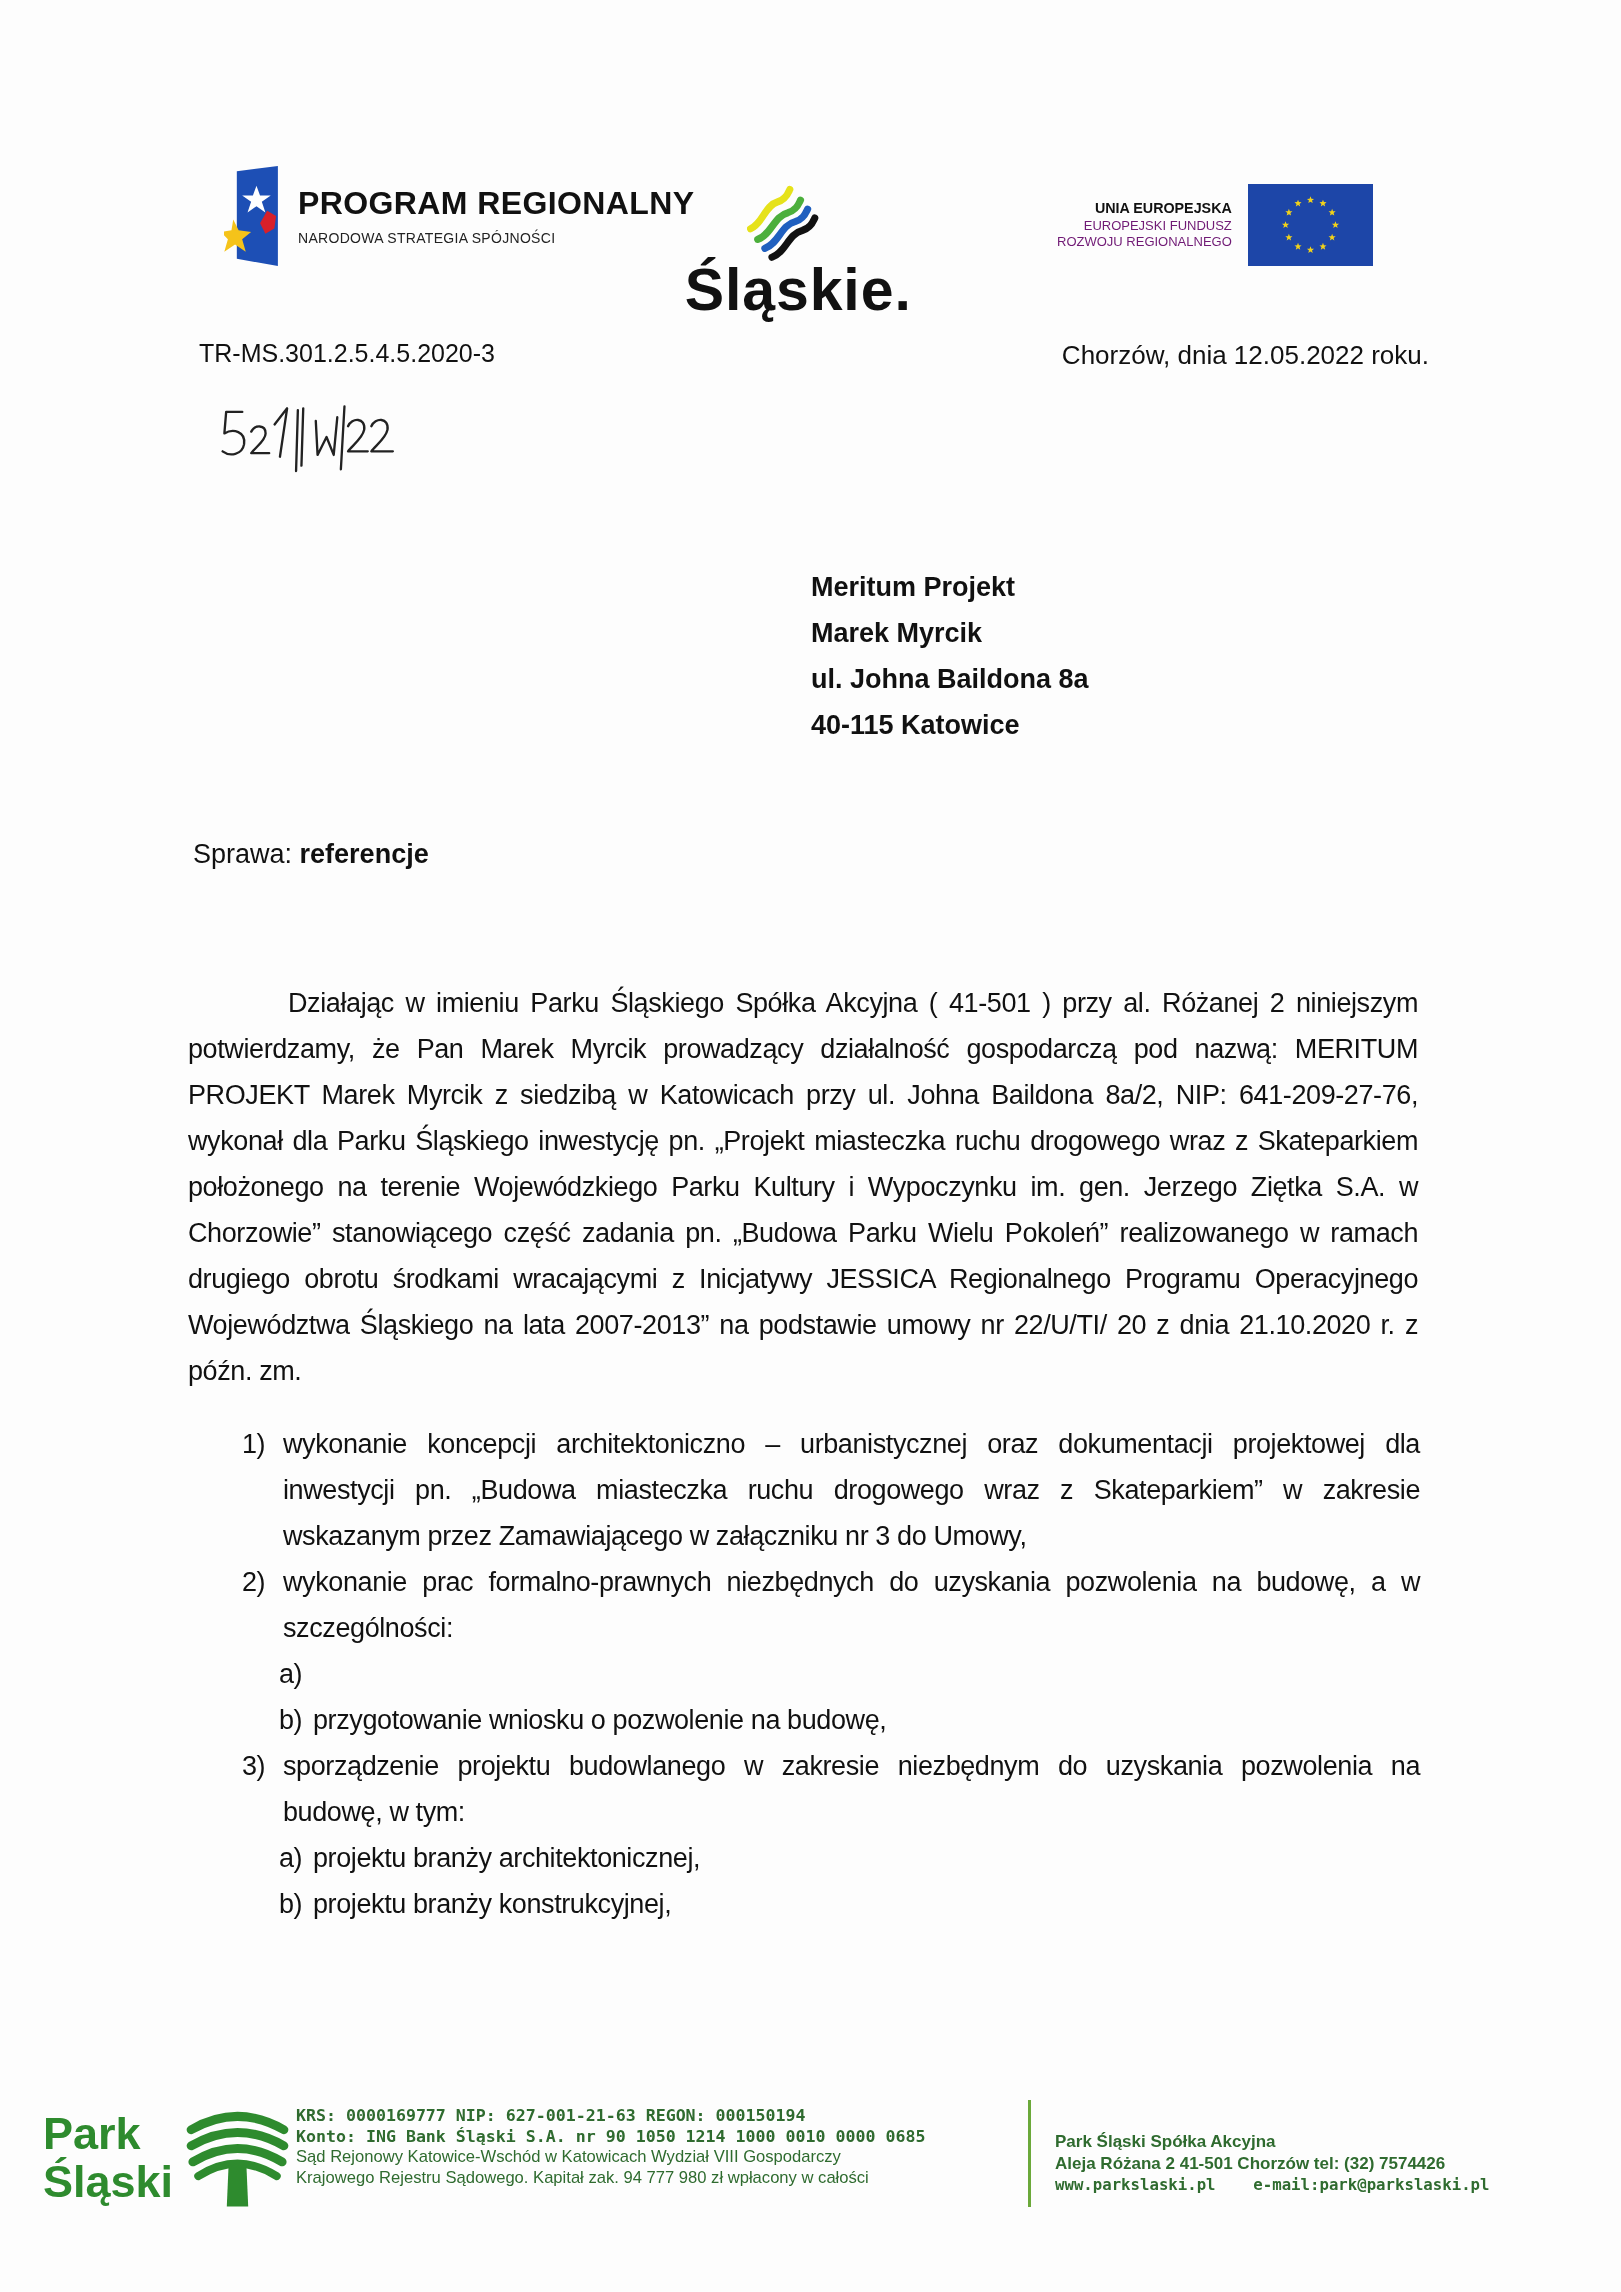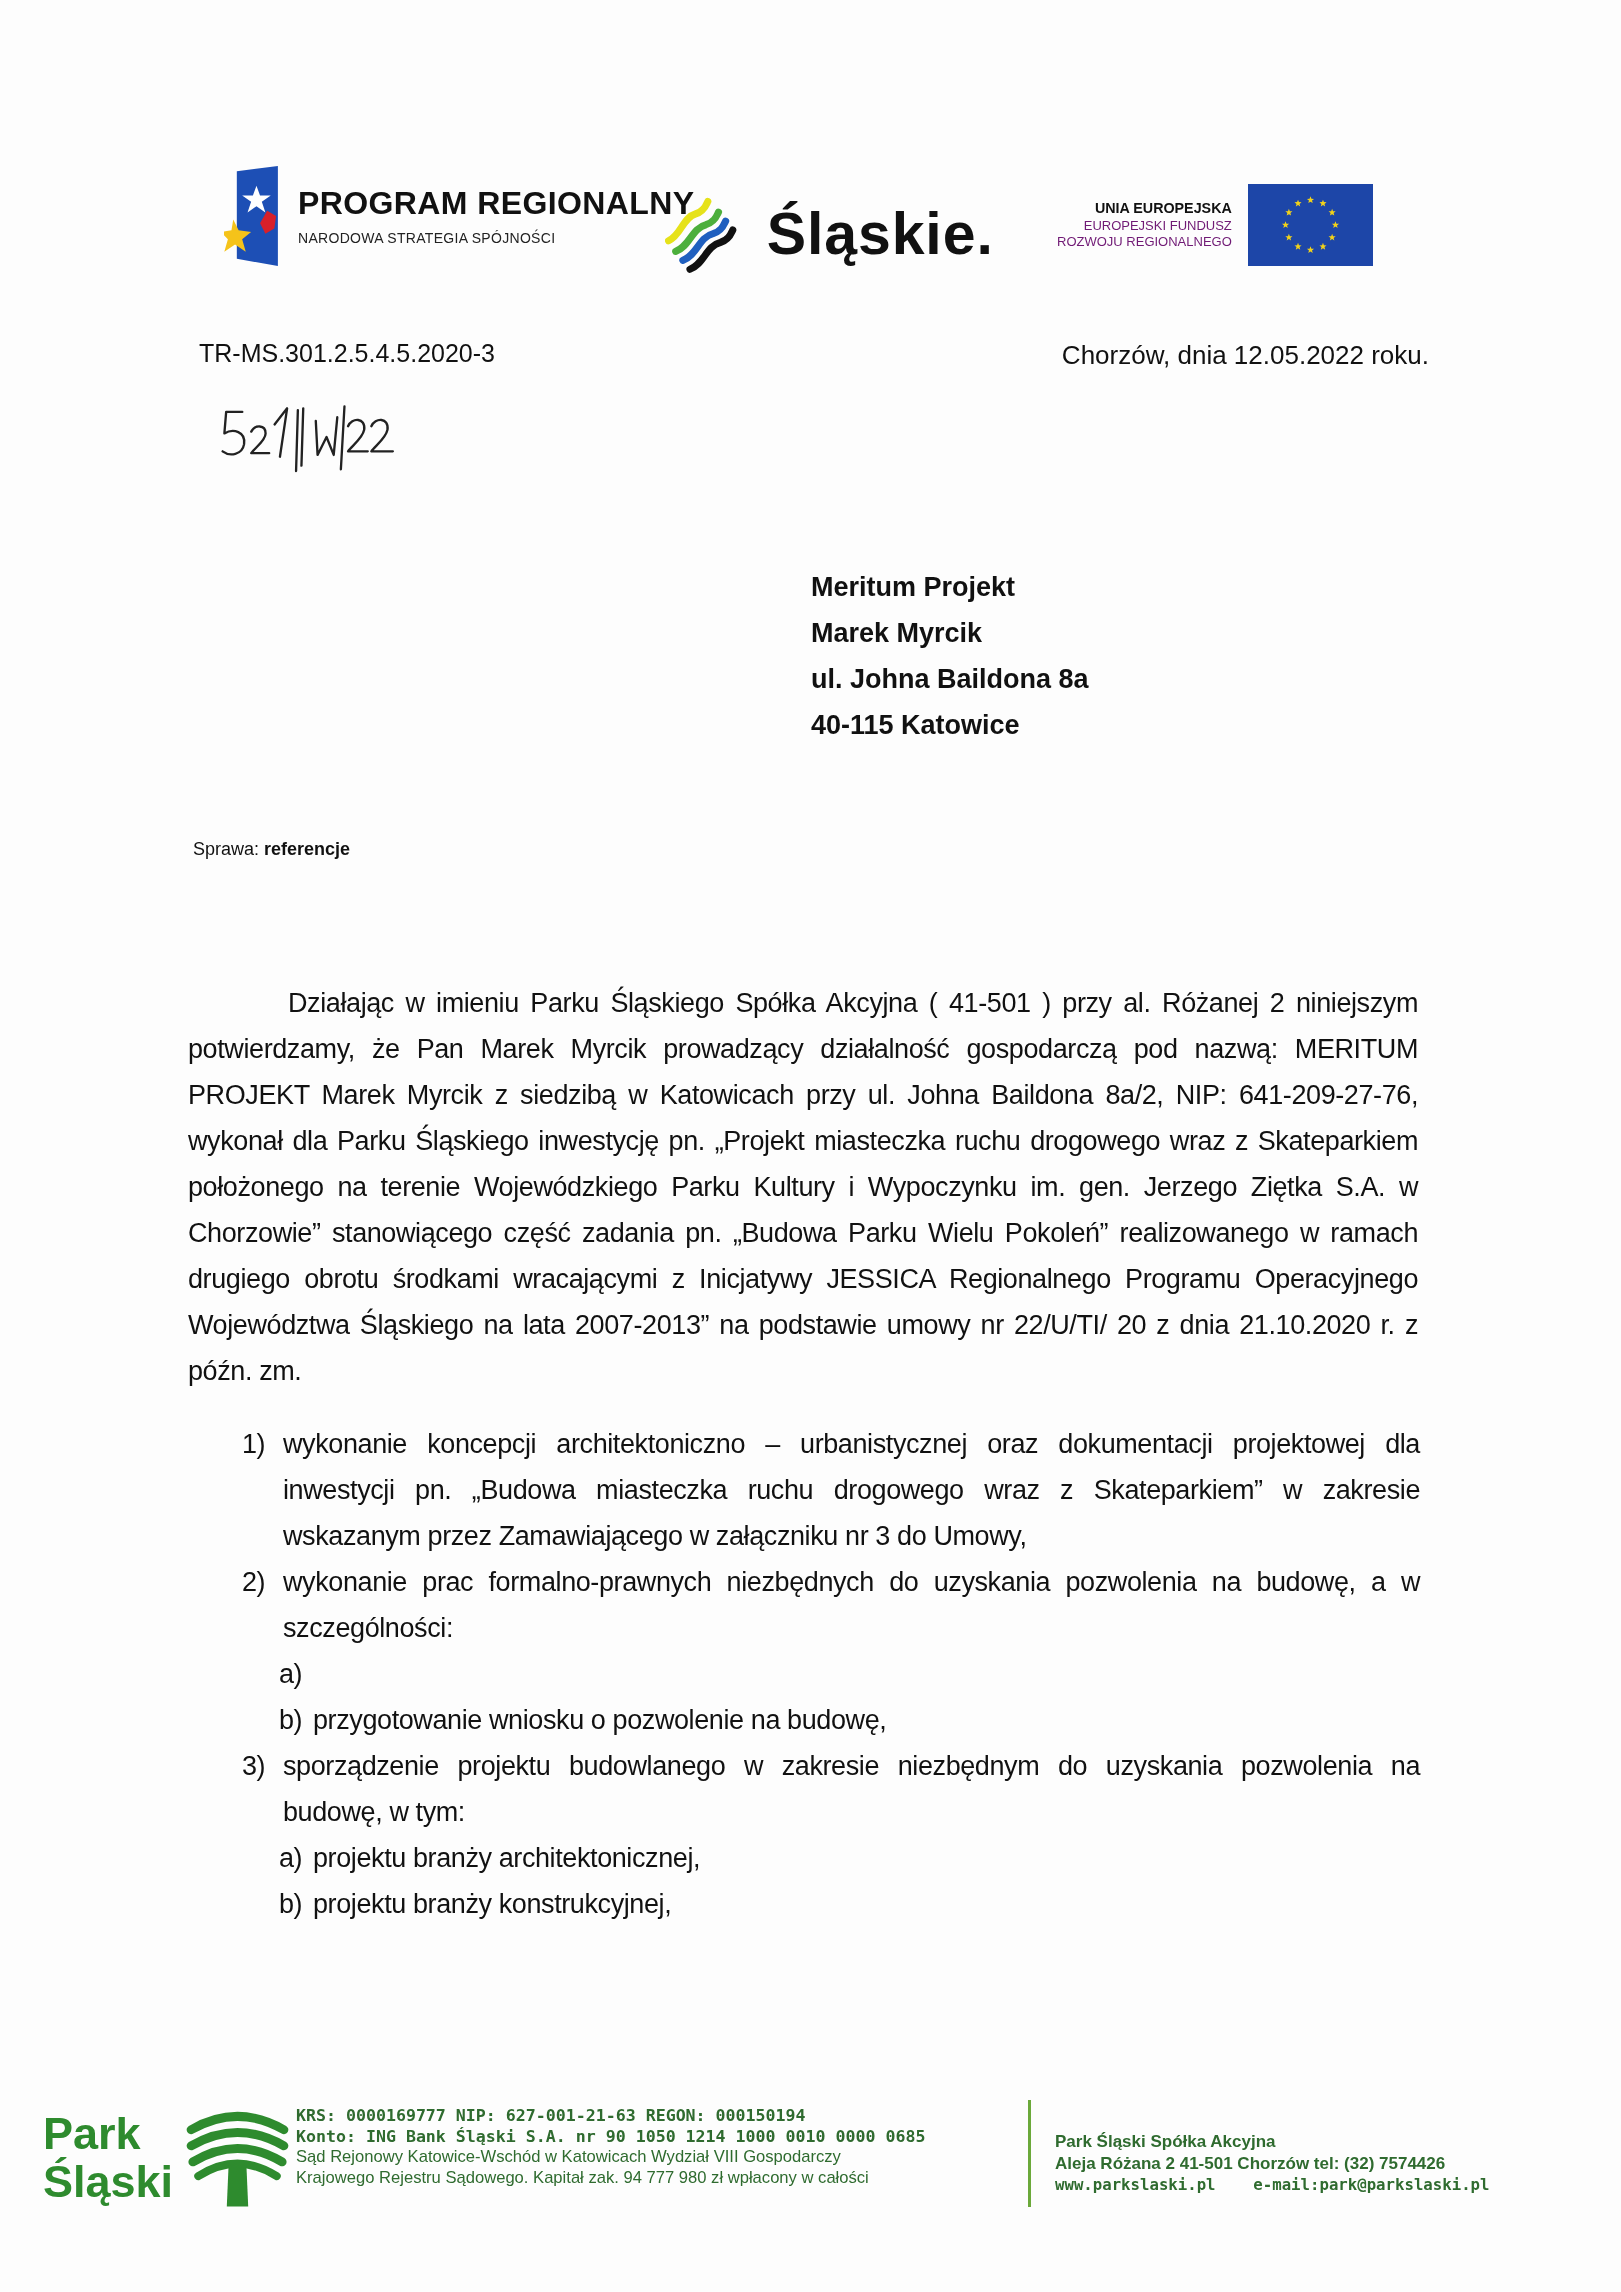--- a/index.html
+++ b/index.html
@@ -13,39 +13,39 @@
   }
   .abs { position: absolute; }
 
   
   .logo-pr { left: 224px; top: 166px; display: flex; align-items: center; }
   .pr-flag { width: 56px; height: 100px; position: relative; }
   .pr-text { margin-left: 18px; }
   .pr-title { font-size: 32px; font-weight: bold; letter-spacing: 0.4px; color: #111; line-height: 1.1; }
   .pr-sub { font-size: 14px; color: #222; letter-spacing: 0.3px; margin-top: 8px; }
 
-  .logo-sl { left: 665px; top: 196px; display: flex; align-items: center; }
+  .logo-sl { left: 665px; top: 184px; display: flex; align-items: center; flex-direction: column; }
   .sl-word { font-size: 59px; font-weight: bold; margin-left: 19.7px; color: #111; letter-spacing: 0.9px; line-height: 1; }
 
   .logo-eu { left: 1057px; top: 184px; display: flex; align-items: center; }
   .eu-text { text-align: right; line-height: 1.25; }
   .eu-l1 { font-size: 14.3px; font-weight: bold; color: #111; }
   .eu-l2, .eu-l3 { font-size: 13px; color: #701a75; }
   .eu-flag { margin-left: 16px; width: 125px; height: 82px; background: #1d46a8; position: relative; }
 
   
   .ref { left: 199px; top: 339px; font-size: 25px; }
   .date { right: 192px; top: 340px; font-size: 26px; }
   .handwritten { left: 219px; top: 401px; }
 
   
   .addr { left: 811px; top: 564px; font-size: 27px; font-weight: bold; line-height: 46px; }
 
   
-  .subject { left: 193px; top: 839px; font-size: 18px; }
+  .subject { left: 193px; top: 839px; font-size: 27px; }
   .subject b { font-weight: bold; }
 
   
   .body-text {
     left: 186px; width: 1234px; top: 978px;
     font-size: 27px; line-height: 46px;
     text-align: justify; letter-spacing: -0.4px;
   }
   .body-text p { margin: 2px; }
   .indent { text-indent: 100px; }

